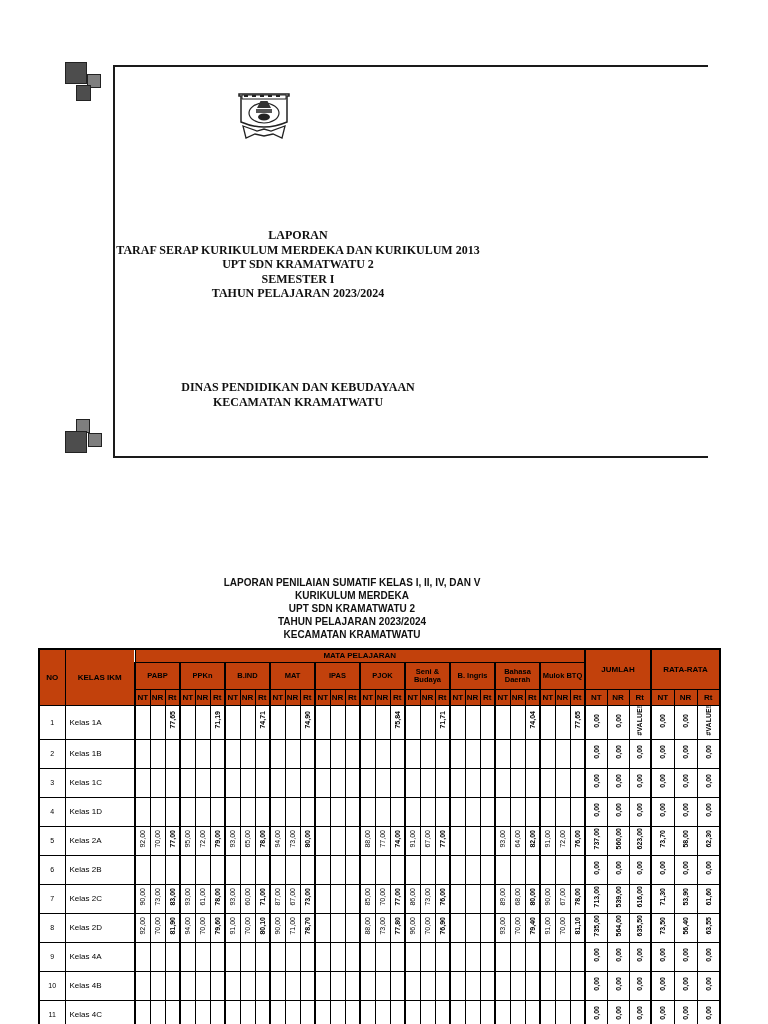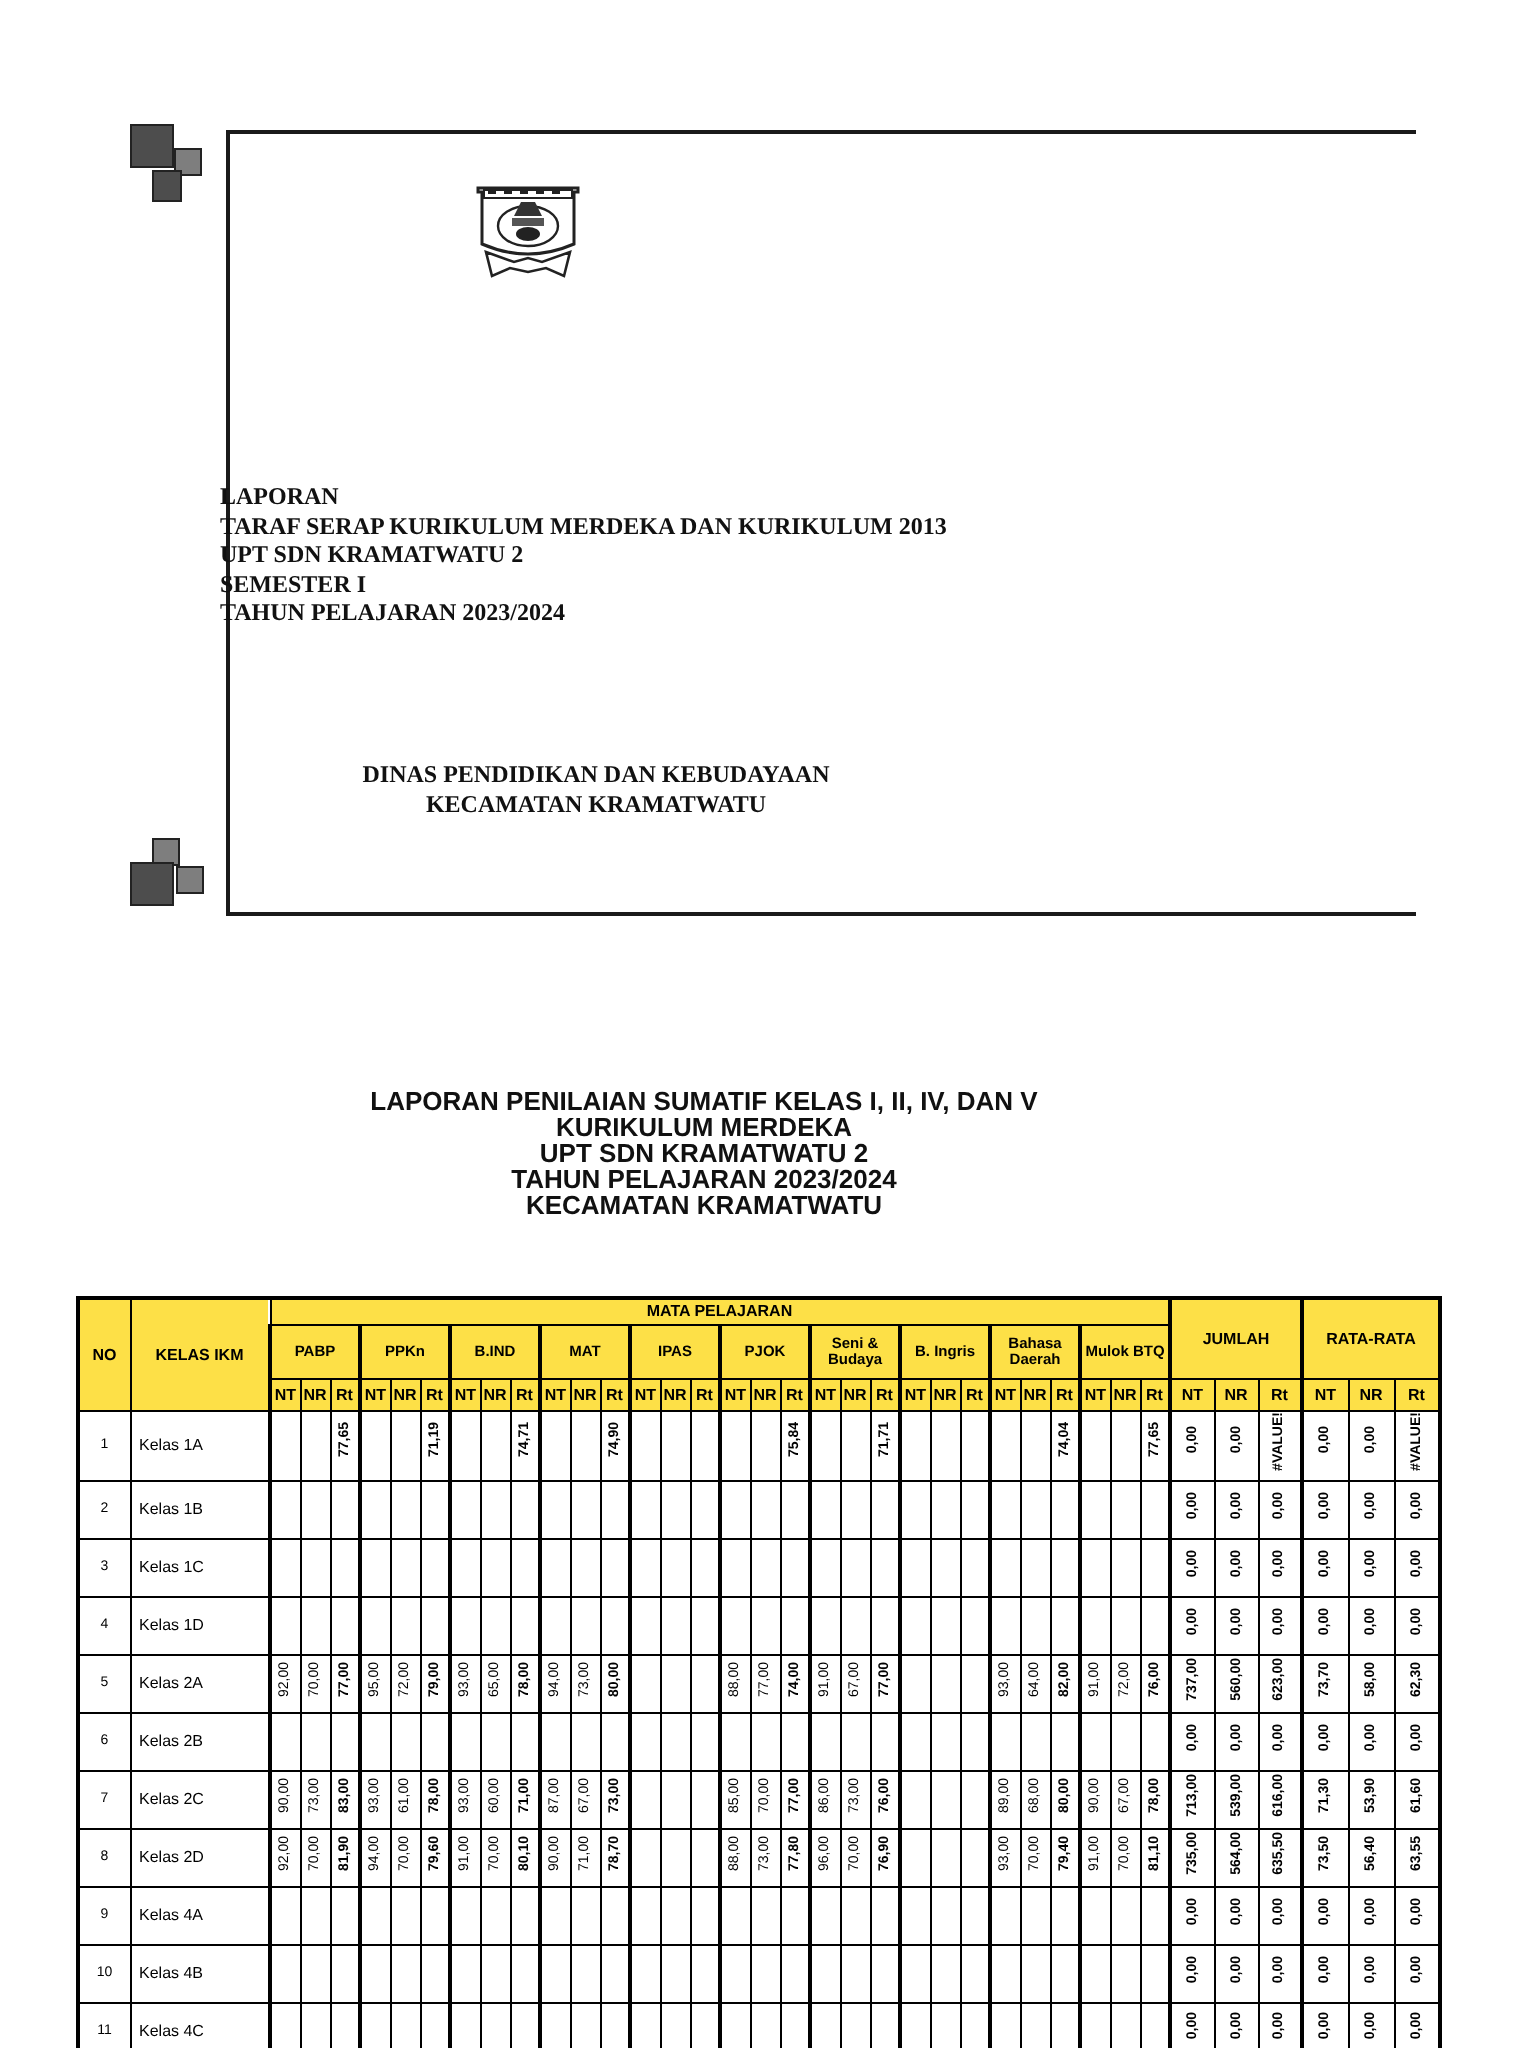--- a/index.html
+++ b/index.html
@@ -6,33 +6,33 @@
   html,body { background:#ffffff; }
   body { font-family:"Liberation Sans", sans-serif; }
   #page { position:relative; width:768px; height:1024px; background:#fff; overflow:hidden; margin:0 auto; }
 
   
   .frame { position:absolute; left:113px; top:65px; width:595px; height:393px;
            border-top:2px solid #1a1a1a; border-left:2px solid #1a1a1a; border-bottom:2px solid #1a1a1a; }
   .mark { position:absolute; border:1px solid #222; }
   .serif { font-family:"Liberation Serif", serif; font-weight:bold; color:#111; }
   .lh-org   { position:absolute; left:113px; top:163px; width:370px; text-align:center; font-size:13.5px; letter-spacing:.4px; }
-  .lh-title { position:absolute; left:110px; top:241px; width:376px; font-size:12px; line-height:14.5px; }
+  .lh-title { position:absolute; left:110px; top:228px; width:376px; text-align:center; font-size:12px; line-height:14.5px; }
   .lh-foot  { position:absolute; left:113px; top:380px; width:370px; text-align:center; font-size:12px; line-height:14.5px; }
   .logo { position:absolute; left:233px; top:88px; width:62px; height:66px; }
 
   
-  .rpt-title { position:absolute; left:0; top:544px; width:704px; text-align:center;
-               font-size:13px; font-weight:bold; line-height:13px; color:#111; }
+  .rpt-title { position:absolute; left:0; top:576px; width:704px; text-align:center;
+               font-size:10px; font-weight:bold; line-height:13px; color:#111; }
 
   
   .tbl-wrap { position:absolute; left:38px; top:648px; }
   table { border-collapse:collapse; table-layout:fixed; border:2px solid #000; }
   th, td { border:1px solid #000; text-align:center; vertical-align:middle; overflow:hidden; padding:0; color:#000; }
-  thead th { background:#fde047; font-size:8px; font-weight:bold; }
+  thead th { background:#c2410c; font-size:8px; font-weight:bold; }
   th.sub { font-size:8px; height:16px; }
   th.grp { height:27px; font-size:7.5px; line-height:8px; }
   th.mp  { height:13px; font-size:8px; }
   th.big { font-size:8px;margin-left:13px; }
   tr.data { height:29px; }
   td.no   { font-size:7px; }
   td.kelas{ font-size:8px; text-align:left; padding-left:4px; white-space:nowrap; }
   .v { writing-mode:vertical-rl; transform:rotate(180deg); display:inline-block;
        font-size:7px; line-height:1; white-space:nowrap; }
   .rt .v, td.tot .v { font-weight:bold; }

